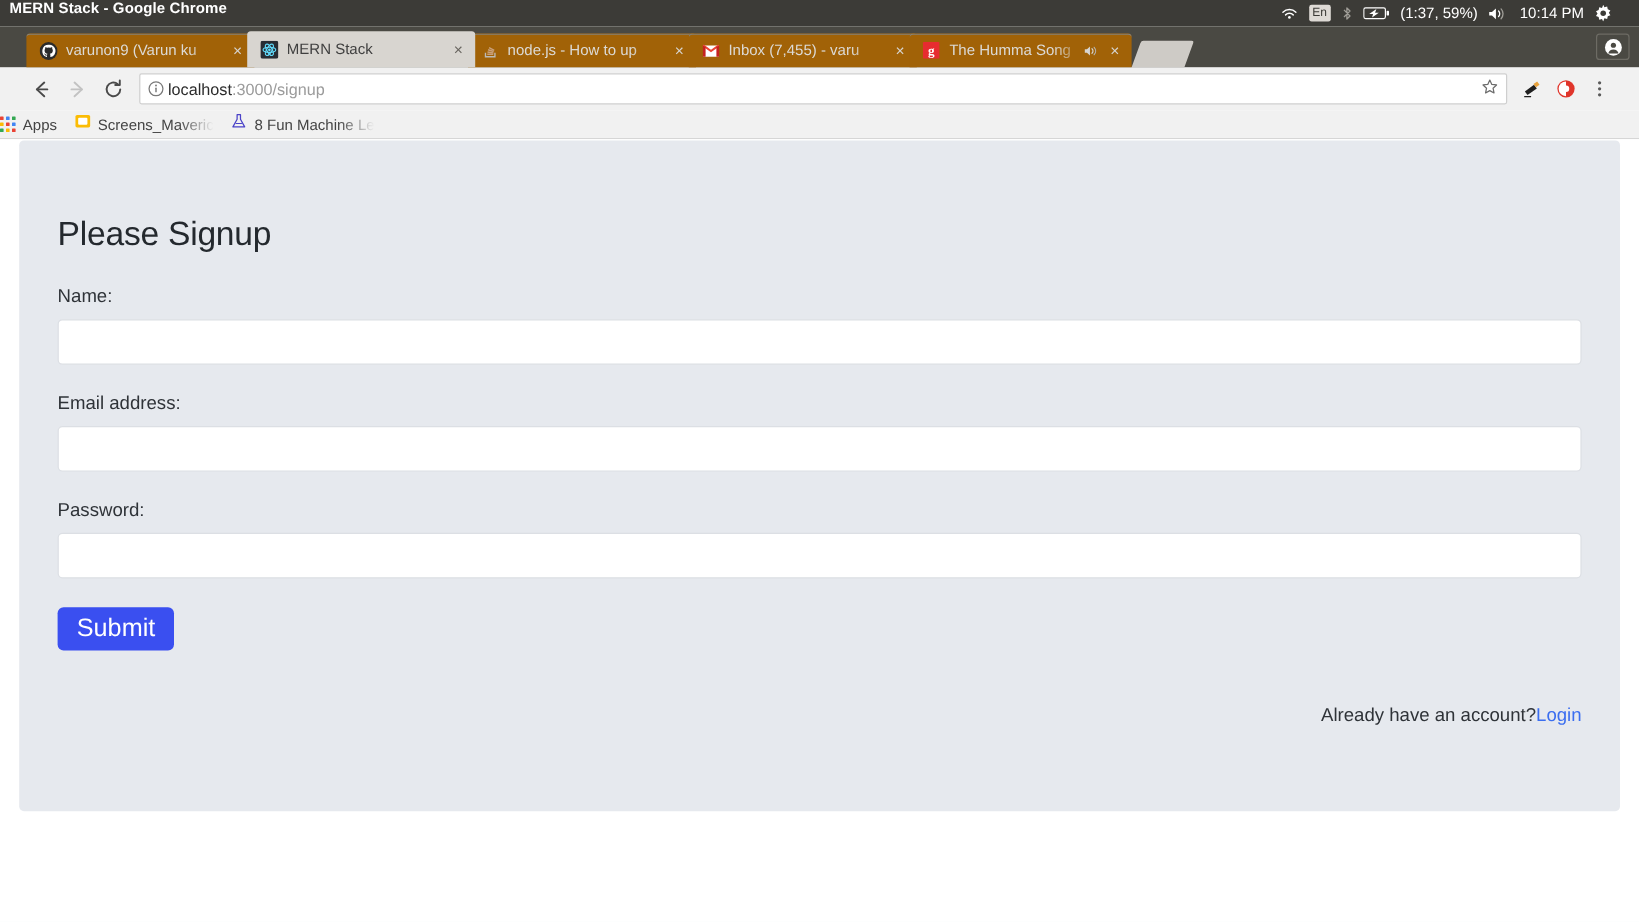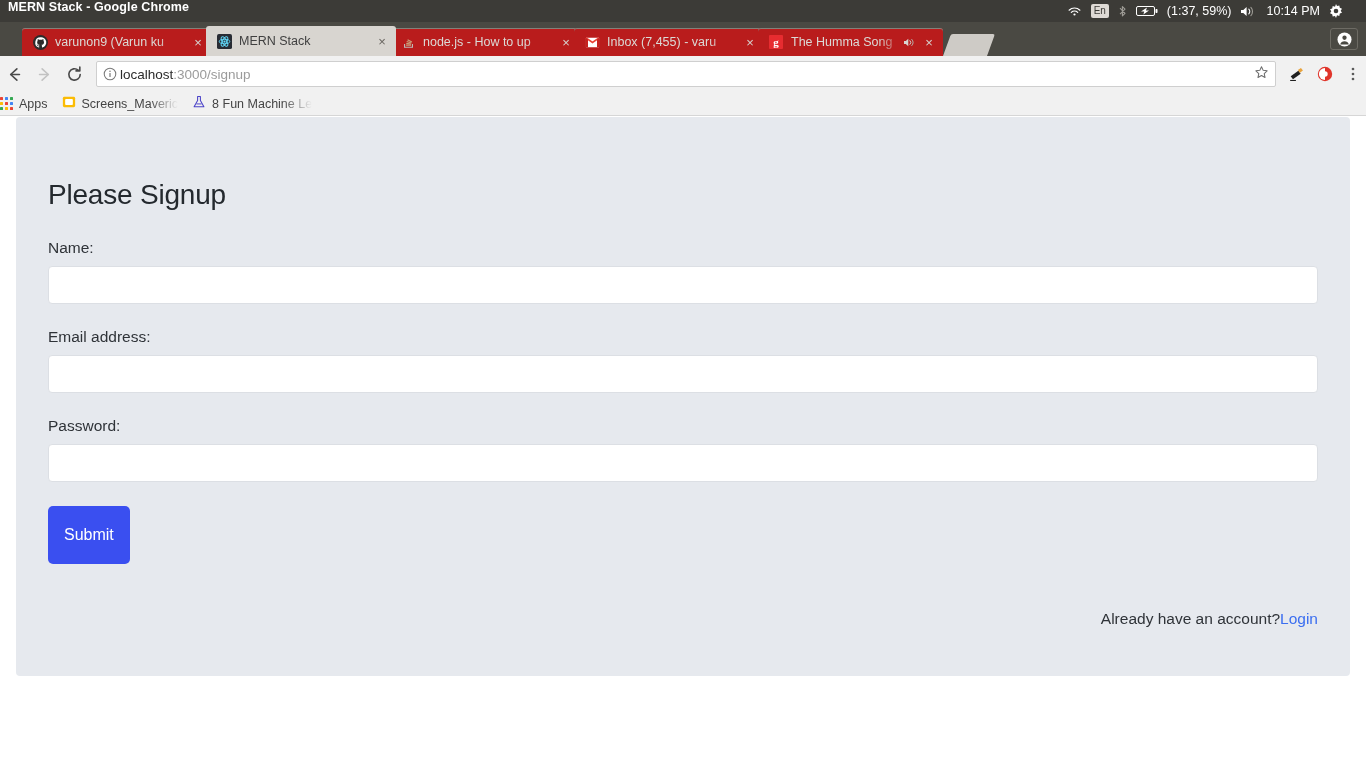--- a/index.html
+++ b/index.html
@@ -51,21 +51,21 @@
     position: relative;
     height: 28px;
     display: flex; align-items: center;
     padding: 0 6px 0 10px;
     margin-right: -6px;
     border-top-left-radius: 3px;
     border-top-right-radius: 3px;
     overflow: hidden;
   }
   .tab.inactive {
-    background: #b91c1c;
+    background: #a16207;
     box-shadow: inset 0 1px 0 #83817a;
   }
   .tab.active {
     background: #d8d5d0;
     z-index: 5;
     height: 30px;
   }
   .tab .favicon {
     width: 16px; height: 16px;
     flex: 0 0 16px;
@@ -111,21 +111,21 @@
     border: 1px solid #6d6b64;
     border-radius: 3px;
     display: flex; align-items: center; justify-content: center;
   }
 
   
   .toolbar {
     height: 36px; width: 100%;
     background: #f1f1f1;
     display: flex; align-items: center;
-    padding: 0 0;
+    padding: 0 20px;
     gap: 2px;
   }
   .navbtn {
     width: 28px; height: 28px;
     display: flex; align-items: center; justify-content: center;
     color: #5a5a5a;
     border-radius: 2px;
   }
   .navbtn.disabled { color: #c0c0c0; }
   .omnibox {
@@ -230,25 +230,25 @@
     font-size: 15px;
     color: #2f3338;
     padding: 0 10px;
     font-family: "Liberation Sans", sans-serif;
     outline: none;
   }
   .submit-btn {
     display: inline-block;
     background: #3a4ff0;
     color: #ffffff;
-    font-size: 16px;
+    font-size: 21px;
     font-family: "Liberation Sans", sans-serif;
     border: none;
     border-radius: 5px;
-    padding: 20px 16px;
+    padding: 9px 16px;
     line-height: 18px;
     cursor: pointer;
   }
   .footer-note {
     margin-top: 46px;
     font-size: 15.5px;
     color: #2f3338;
     text-align: right;
   }
   .footer-note a {

